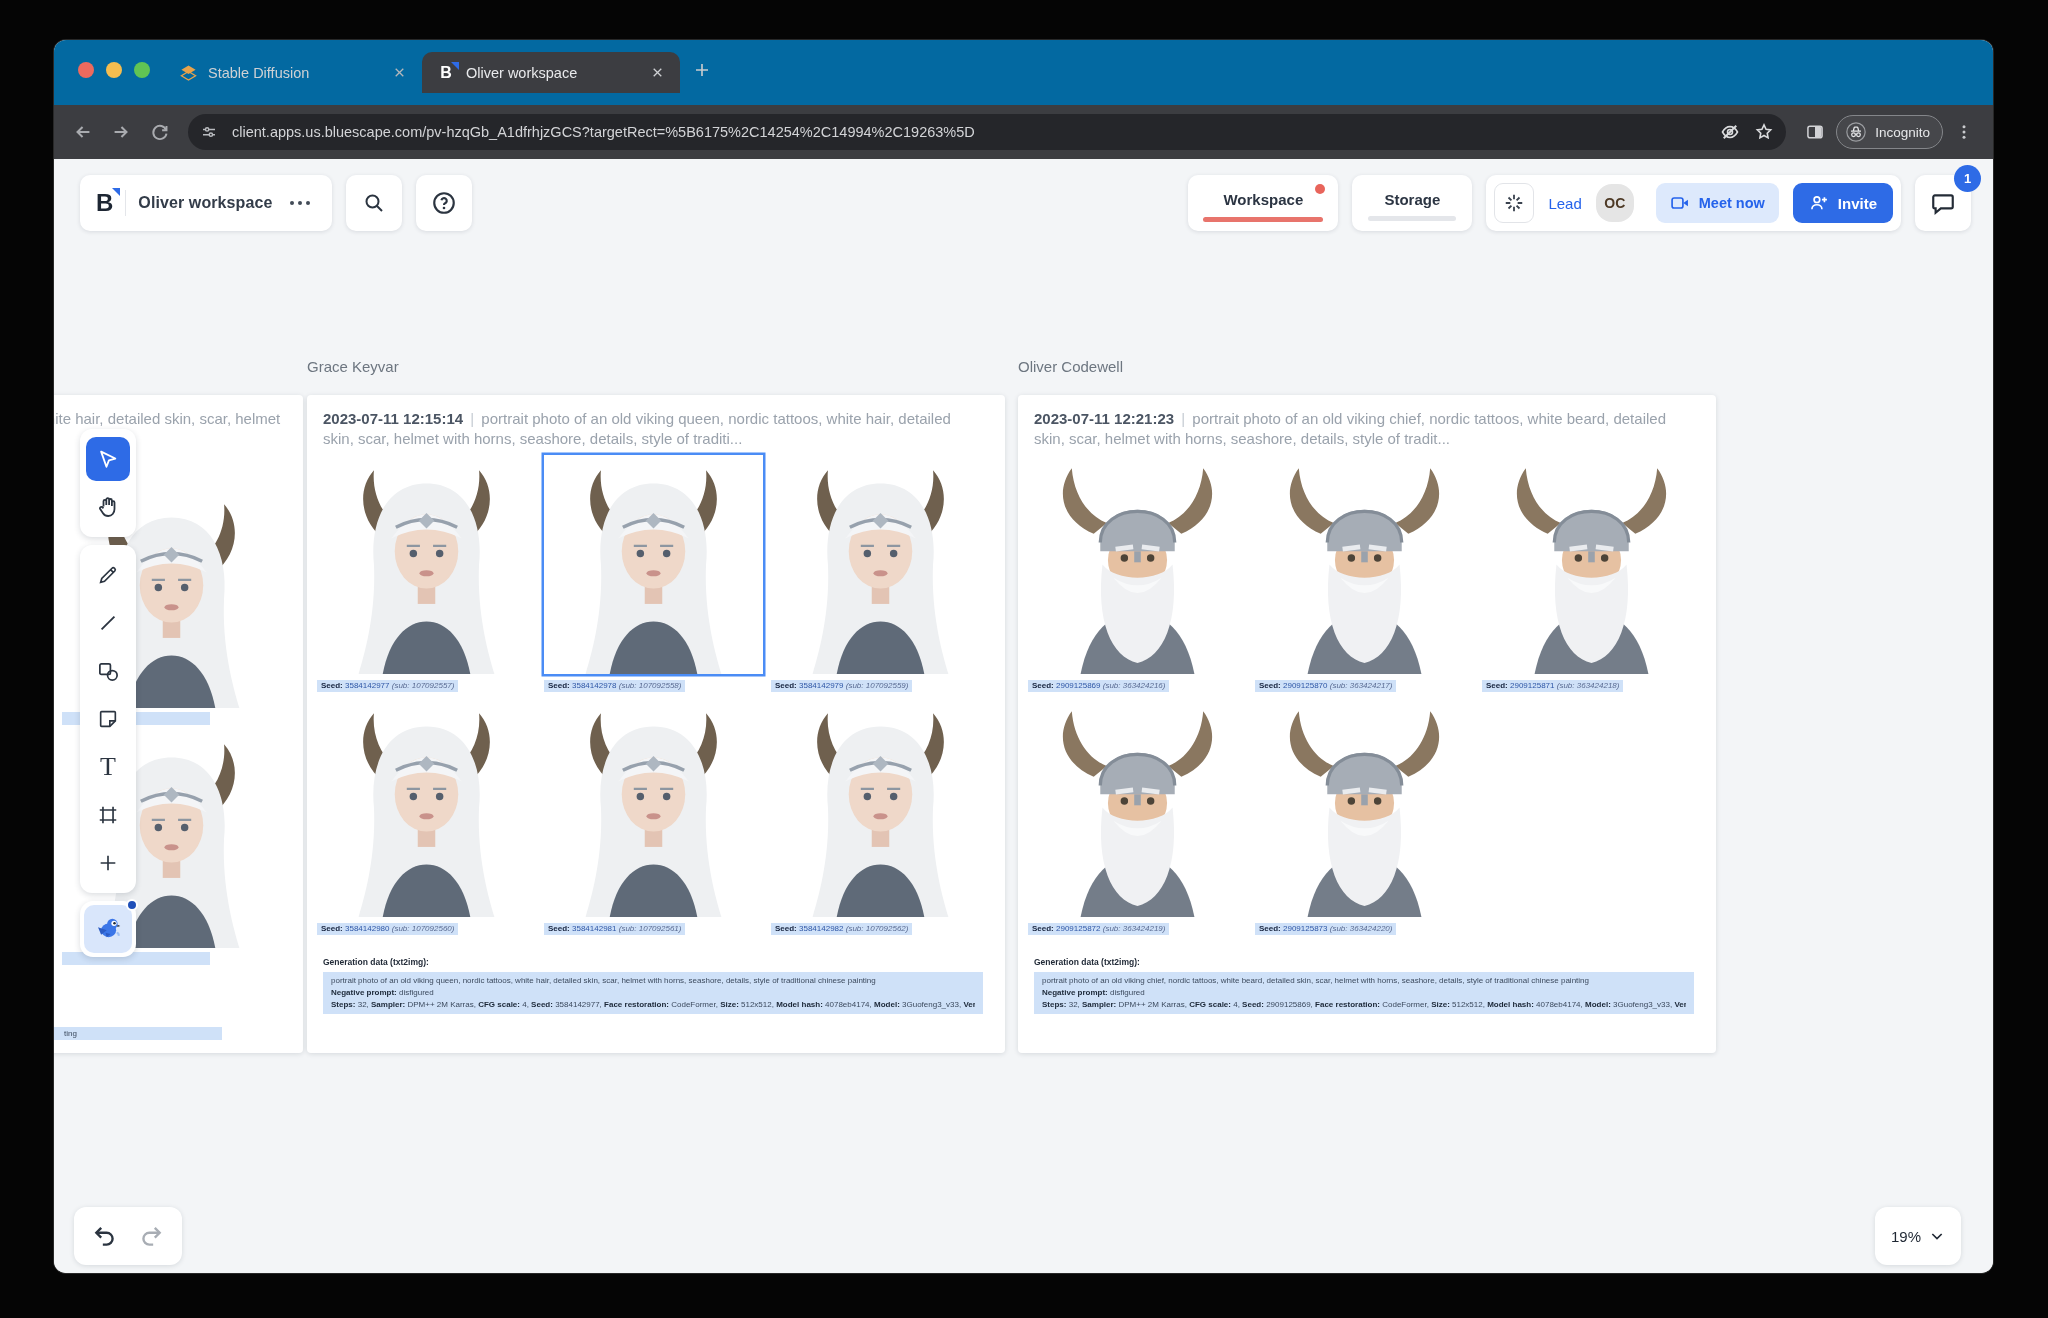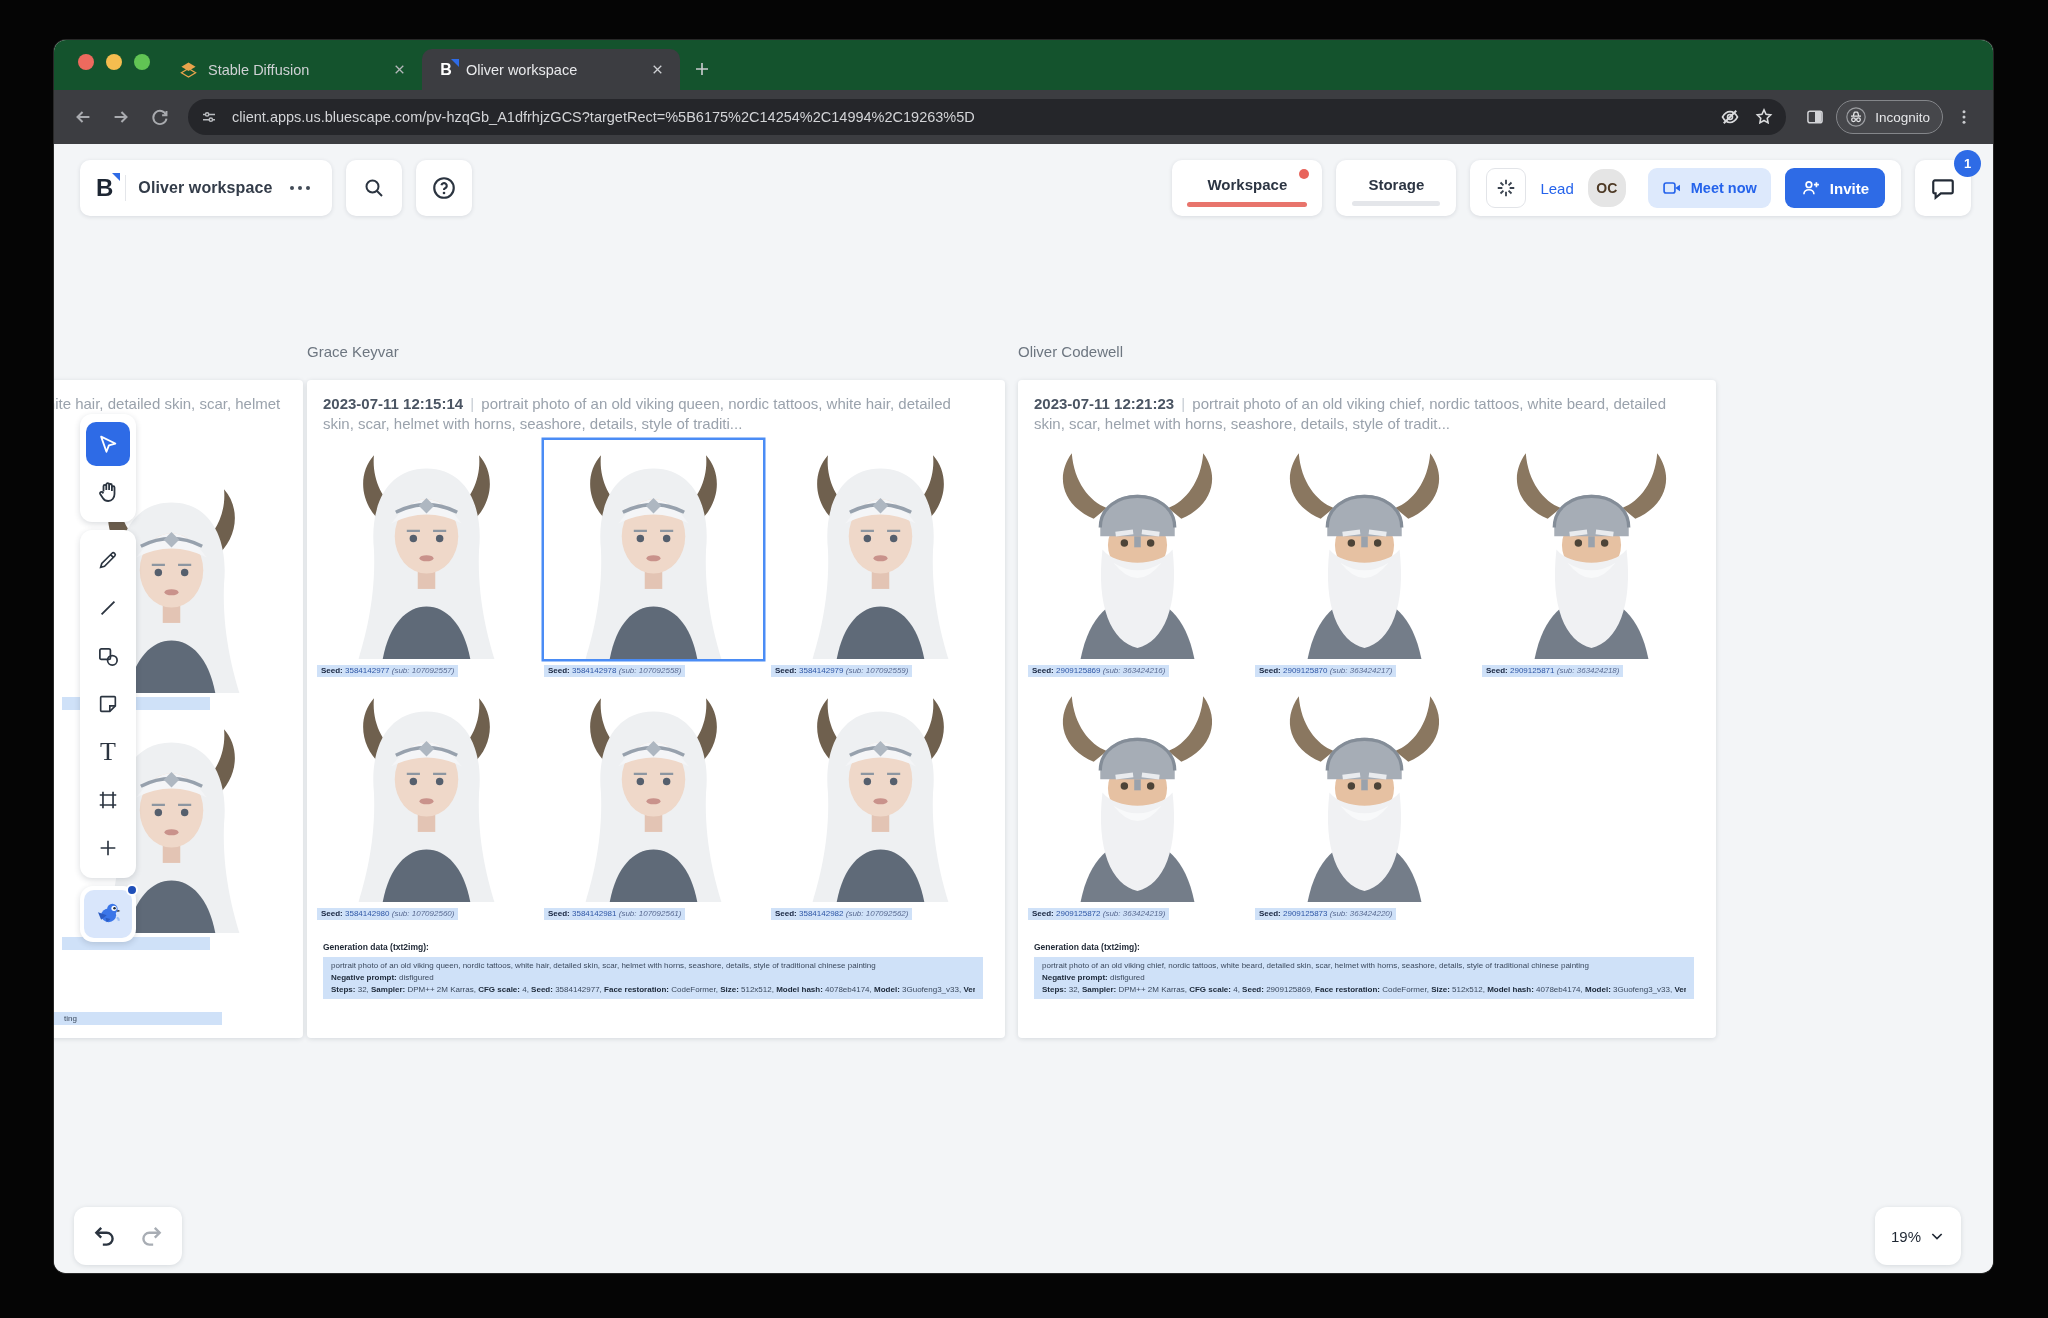--- a/index.html
+++ b/index.html
@@ -4,21 +4,21 @@
 <style>
   * { box-sizing: border-box; margin: 0; padding: 0; }
   html,body { width:2048px; height:1318px; }
   body { position:relative; background:#050505; font-family:"Liberation Sans",sans-serif; overflow:hidden; }
 
   
   .window { position:absolute; left:54px; top:40px; width:1939px; height:1233px;
     border-radius:12px; overflow:hidden; background:#f3f5f7; box-shadow:0 0 0 1px rgba(255,255,255,.14); display:flex; flex-direction:column; }
 
   
-  .tabstrip { height:50px; background:#14532d; display:flex; align-items:flex-end; padding:0 10px; flex:none; }
+  .tabstrip { height:65px; background:#0369a1; display:flex; align-items:center; padding:0 10px; flex:none; }
   .lights { display:flex; gap:12px; align-items:center; height:50px; padding:0 14px 6px 14px; }
   .light { width:16px; height:16px; border-radius:50%; }
   .light.red{ background:#ed6a5e; } .light.yellow{ background:#f5bd4f; } .light.green{ background:#61c454; }
   .tab { width:258px; height:41px; display:flex; align-items:center; gap:10px; padding:0 14px; border-radius:10px 10px 0 0;
     color:#cfd1d4; font-size:14.5px; }
   .tab.active { background:#3c3d41; color:#e9eaec; }
   .tab .tlabel { white-space:nowrap; overflow:hidden; text-overflow:ellipsis; flex:1; }
   .tab .close { width:18px; height:18px; flex:none; display:flex; align-items:center; justify-content:center; border-radius:4px; }
   .favicon { width:20px; height:20px; flex:none; display:flex; align-items:center; justify-content:center; }
   .sd-icon { width:17px; height:17px; }
@@ -49,21 +49,21 @@
   .dots { display:flex; gap:4px; padding:6px; }
   .dots i { width:4px; height:4px; border-radius:50%; background:#424b57; }
   .sqbtn { width:56px; justify-content:center; color:#2b3440; }
   .modecard { width:150px; position:relative; flex-direction:column; justify-content:center; }
   .modecard .mlabel { font-size:15px; font-weight:700; color:#2c3543; margin-top:-8px; }
   .reddot { position:absolute; top:9px; right:13px; width:10px; height:10px; border-radius:50%; background:#e8645b; }
   .wsbar { position:absolute; left:15px; right:15px; bottom:9px; height:5px; border-radius:3px; background:#e8746c; }
   .storagecard { width:120px; }
   .sttrack { position:absolute; left:16px; right:16px; bottom:10px; height:5px; border-radius:3px; background:#e4e6ea; }
   .stfill { width:18%; height:100%; border-radius:3px; background:#2e6be6; }
-  .toolscard { gap:14px; padding:0 16px; }
+  .toolscard { gap:14px; padding:0 8px; }
   .sparklebtn { width:40px; height:40px; border:1px solid #e2e4e8; border-radius:9px; display:flex; align-items:center; justify-content:center; color:#3a434f; }
   .lead { color:#2563eb; font-size:15px; font-weight:500; }
   .avatar { width:38px; height:38px; border-radius:16px; background:#e5e5e5; color:#4e3a26; font-size:14px; font-weight:700; display:flex; align-items:center; justify-content:center; }
   .meetnow { height:40px; border-radius:9px; background:#dde9fc; color:#2563eb; display:flex; align-items:center; gap:9px; padding:0 14px; font-size:14.5px; font-weight:700;margin-left:8px; }
   .invite { height:40px; border-radius:9px; background:#2e6be6; color:#fff; display:flex; align-items:center; gap:9px; padding:0 16px; font-size:15px; font-weight:700; }
   .chatcard { width:56px; justify-content:center; position:relative; color:#232b36; }
   .chatbadge { position:absolute; top:-10px; right:-10px; width:27px; height:27px; border-radius:50%; background:#2e6be6; color:#fff; font-size:13px; font-weight:700; display:flex; align-items:center; justify-content:center; }
 
   
   .canvas { position:absolute; inset:0; }

